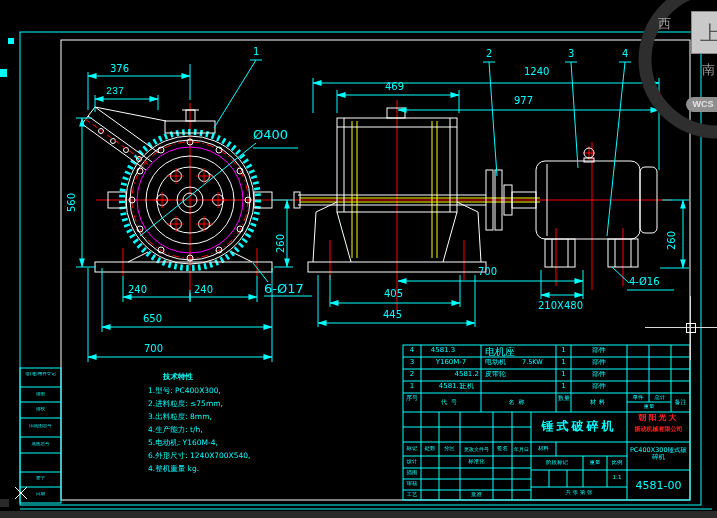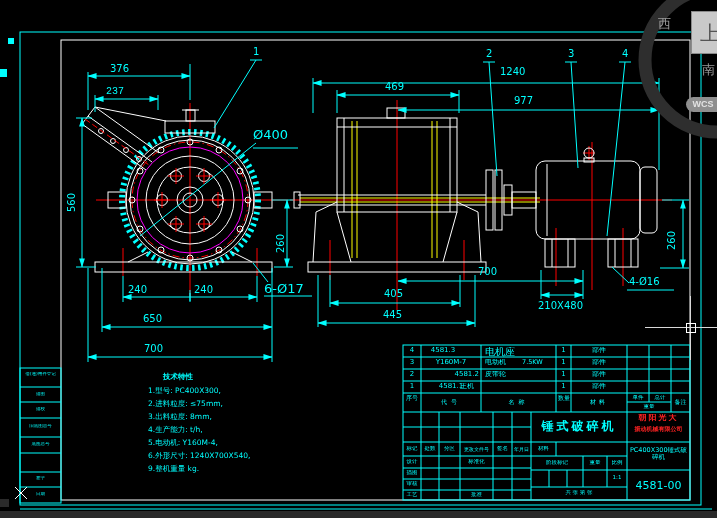--- a/index.html
+++ b/index.html
@@ -330,21 +330,21 @@
   <span class="t dim" style="left:106px;top:86px;font-family:Liberation Mono, monospace;">237</span>
   <span class="t dim rot" style="left:66px;top:212px;">560</span>
   <span class="t big" style="left:253px;top:127px;">Ø400</span>
   <span class="t dim rot" style="left:275px;top:253px;">260</span>
   <span class="t dim" style="left:128px;top:284px;">240</span>
   <span class="t dim" style="left:194px;top:284px;">240</span>
   <span class="t dim" style="left:143px;top:313px;">650</span>
   <span class="t dim" style="left:144px;top:343px;">700</span>
   <span class="t big" style="left:264px;top:281px;">6-Ø17</span>
   <span class="t dim" style="left:385px;top:81px;">469</span>
-  <span class="t dim" style="left:500px;top:66px;">1240</span>
+  <span class="t dim" style="left:524px;top:66px;">1240</span>
   <span class="t dim" style="left:514px;top:95px;">977</span>
   <span class="t dim" style="left:384px;top:288px;">405</span>
   <span class="t dim" style="left:383px;top:309px;">445</span>
   <span class="t dim" style="left:478px;top:266px;">700</span>
   <span class="t dim" style="left:538px;top:300px;">210X480</span>
   <span class="t dim" style="left:629px;top:276px;">4-Ø16</span>
   <span class="t dim rot" style="left:666px;top:250px;">260</span>
 
   <span class="t dim" style="left:253px;top:46px;">1</span>
   <span class="t dim" style="left:486px;top:48px;">2</span>
@@ -352,21 +352,21 @@
   <span class="t dim" style="left:622px;top:48px;">4</span>
 
   <div>
     <span class="t note" style="left:163px;top:372px;font-weight:bold;">技术特性</span>
     <span class="t note" style="left:148px;top:386px;">1.型号: PC400X300,</span>
     <span class="t note" style="left:148px;top:399px;">2.进料粒度: ≤75mm,</span>
     <span class="t note" style="left:148px;top:412px;">3.出料粒度: 8mm,</span>
     <span class="t note" style="left:148px;top:425px;">4.生产能力:  t/h,</span>
     <span class="t note" style="left:148px;top:438px;">5.电动机: Y160M-4,</span>
     <span class="t note" style="left:148px;top:451px;">6.外形尺寸: 1240X700X540,</span>
-    <span class="t note" style="left:148px;top:464px;">9.整机重量    kg.</span>
+    <span class="t note" style="left:148px;top:464px;">4.整机重量    kg.</span>
   </div>
 
   <div>
 
     <span class="cell" style="left:403px;top:347px;width:18px;font-size:7px;">4</span>
     <span class="cell" style="left:423px;top:347px;width:40px;font-size:7px;">4581.3</span>
     <span class="cell left" style="left:485px;top:347px;width:68px;font-size:10px;">电机座</span>
     <span class="cell" style="left:556px;top:347px;width:15px;font-size:7px;">1</span>
     <span class="cell" style="left:571px;top:347px;width:56px;font-size:7px;">部件</span>
 

